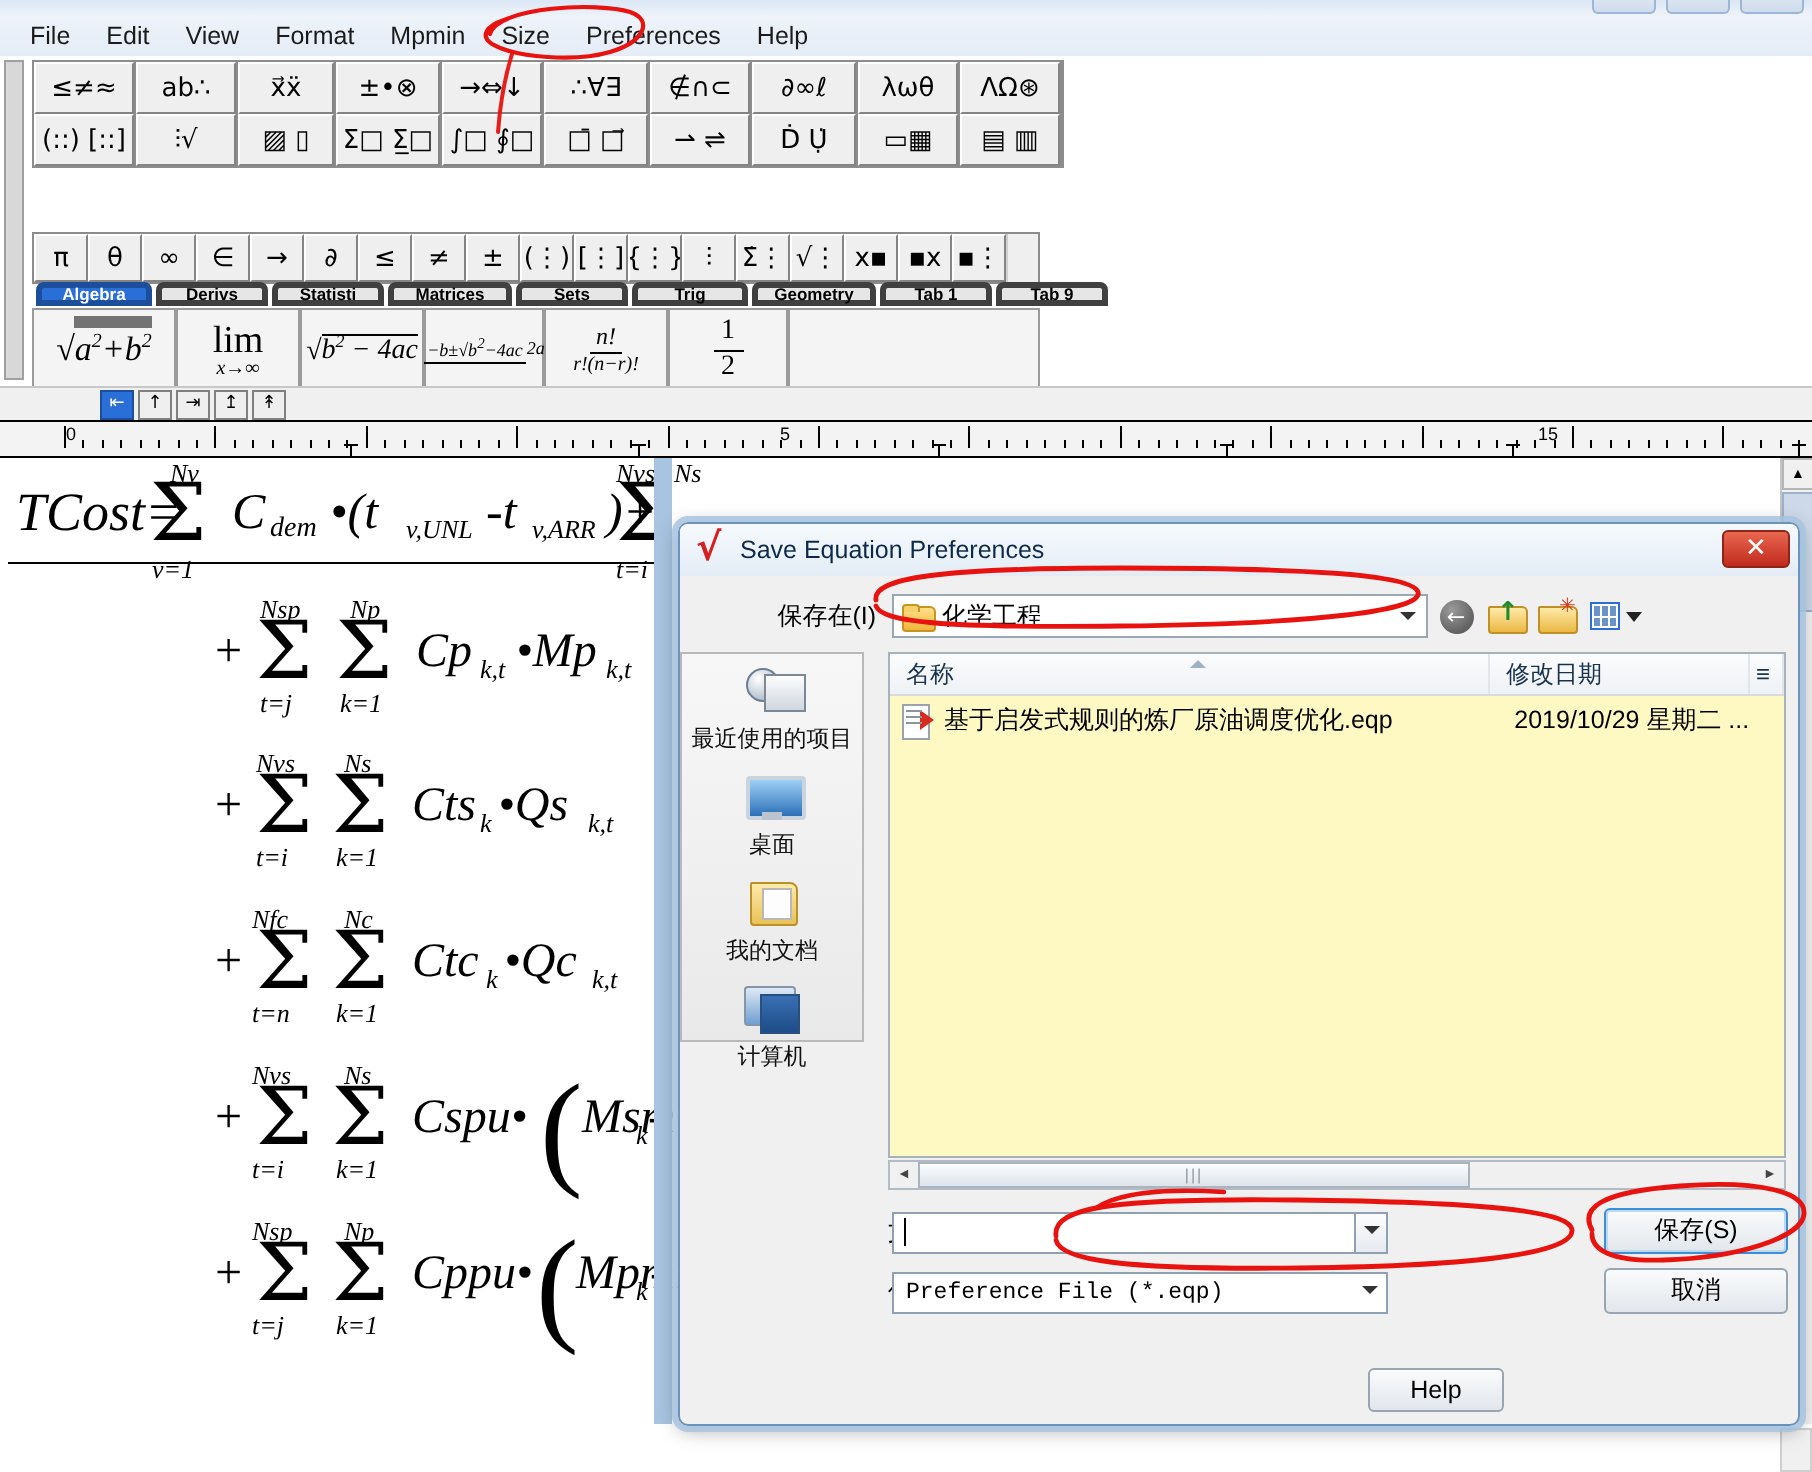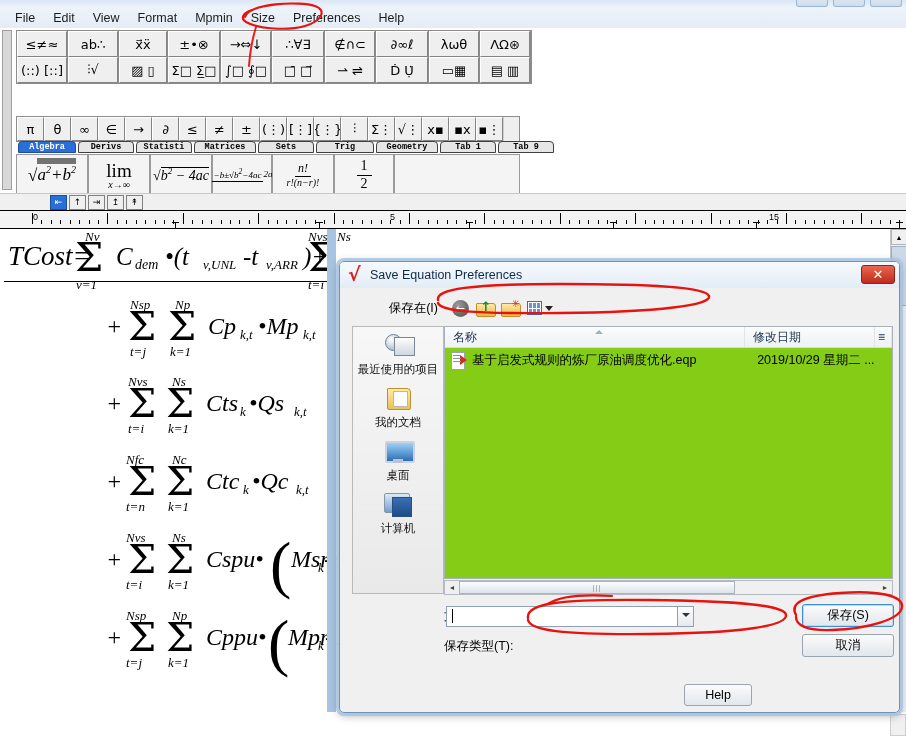--- a/index.html
+++ b/index.html
@@ -60,24 +60,24 @@
     font-family: "DejaVu Sans", sans-serif;
     font-size: 11px; color: #000;
     overflow: hidden; white-space: nowrap;
   }
   .pal-btn.big { height: 26px; }
   .pal-btn.sm { height: 24px; }
 
   .tabs-row { display: flex; gap: 2px; padding-left: 2px; }
   .tabstrip-tab {
     height: 12px; min-width: 56px;
-    border: 1px solid #404040;
+    border: 3px solid #404040;
     border-radius: 4px 4px 0 0;
     background: #e6e6e6;
-    font-family: Liberation Mono, monospace;
+    font-family: Liberation Sans, sans-serif;
     font-size: 8.5px; font-weight: bold;
     display: flex; align-items: center; justify-content: center;
     color: #000;
   }
   .tabstrip-tab.active { background: #2a6fd8; color: #fff; border-color: #1b4f9c; }
 
   .tmpl-row { display: flex; }
   .tmpl-cell {
     border: 1px solid #9a9a9a; background: #f4f4f4;
     display: flex; align-items: center; justify-content: center;
@@ -263,21 +263,21 @@
     display:grid;grid-template-columns:1fr 1fr 1fr;grid-template-rows:1fr 1fr;
     gap:1px; padding:1px;
   }
   .ico-views i { background:#6a93c9; }
   .views-caret {
     width:0;height:0;border-left:4px solid transparent;border-right:4px solid transparent;
     border-top:5px solid #222; margin-left:3px;
   }
 
   .places {
-    position: absolute; left: 12px; top: 38px; width: 92px; height: 268px;
+    position: absolute; left: 0; top: 38px; width: 92px; height: 195px;
     background: linear-gradient(#f7f7f7,#e9e9e9);
     border: 1px solid #b9b9b9;
   }
   .place {
     height: 53px; display:flex; flex-direction:column; align-items:center;
     justify-content:center; gap:2px; padding-top:2px;
   }
   .place-ico { width: 34px; height: 28px; position: relative; }
   .place-lbl { font-size: 11.5px; color:#111; font-family:"Liberation Sans", sans-serif; }
 
@@ -288,21 +288,21 @@
   .pi-desktop::after{content:"";position:absolute;left:12px;top:21px;width:10px;height:4px;background:#b9c4cf;}
   .pi-docs::before{content:"";position:absolute;left:6px;top:3px;width:22px;height:20px;background:linear-gradient(#ffeaa9,#e9c257);border:1px solid #bb9228;border-radius:1px 4px 2px 2px;}
   .pi-docs::after{content:"";position:absolute;left:12px;top:6px;width:13px;height:14px;background:#fdfdfd;border:1px solid #b8b8b8;}
   .pi-computer::before{content:"";position:absolute;left:3px;top:2px;width:24px;height:18px;background:linear-gradient(#dfe9f5,#6f9fd0);border:1px solid #8496a8;border-radius:2px;}
   .pi-computer::after{content:"";position:absolute;left:11px;top:6px;width:18px;height:18px;background:linear-gradient(#3a6fb5,#1d4c86);border:1px solid #274f80;}
   .pi-network::before{content:"";position:absolute;left:2px;top:3px;width:17px;height:17px;border-radius:50%;background:radial-gradient(circle at 35% 30%,#a8e08a,#2b7f3f);border:1px solid #256b34;}
   .pi-network::after{content:"";position:absolute;left:13px;top:6px;width:18px;height:17px;background:linear-gradient(#5e90c9,#1d4c86);border:1px solid #274f80;}
 
   .filelist {
     position: absolute; left: 104px; top: 38px; width: 449px; height: 253px;
-    background: #84cc16; border: 1px solid #a7b2bd;
+    background: #fef9c3; border: 1px solid #a7b2bd;
   }
   .fl-head {
     display:flex; height: 21px; background: linear-gradient(#fbfcfd,#eef1f5);
     border-bottom: 1px solid #d6dbe1;
   }
   .fl-col {
     display:flex; align-items:center; padding-left:8px;
     font-size:12px; color:#17334d; border-right:1px solid #e2e6eb; position:relative;
   }
   .fl-col.c1 { width: 300px; }
@@ -772,20 +772,25 @@
     <div class="dlg-title">
       <div class="dlg-logo"></div>
       <div class="dlg-title-text">Save Equation Preferences</div>
       <div class="dlg-close">✕</div>
     </div>
 
     <div class="dlg-body">
 
       <div class="row-saveIn">
         <div class="lbl-saveIn">保存在(I)</div>
+        <div class="combo-saveIn">
+          <span class="folder-ico"></span>
+          <span style="font-size:12.5px;">化学工程</span>
+          <span class="combo-arrow"></span>
+        </div>
         <div class="nav-ico">
             <span class="ico-back">←</span>
           </div>
         <div class="nav-ico">
             <span class="ico-folderup"></span>
           </div>
         <div class="nav-ico">
             <span class="ico-foldernew"></span>
           </div>
         <div class="nav-ico" style="width:32px;">
@@ -800,26 +805,26 @@
           <span class="views-caret"></span>
         </div>
       </div>
 
       <div class="places" id="places">
           <div class="place">
             <div class="place-ico pi-recent"></div>
             <div class="place-lbl">最近使用的项目</div>
           </div>
           <div class="place">
+            <div class="place-ico pi-desktop"></div>
+            <div class="place-lbl">桌面</div>
+          </div>
+          <div class="place">
             <div class="place-ico pi-docs"></div>
             <div class="place-lbl">我的文档</div>
-          </div>
-          <div class="place">
-            <div class="place-ico pi-desktop"></div>
-            <div class="place-lbl">桌面</div>
           </div>
           <div class="place">
             <div class="place-ico pi-computer"></div>
             <div class="place-lbl">计算机</div>
           </div>
         </div>
 
       <div class="filelist">
         <div class="fl-head">
           <div class="fl-col c1">
@@ -857,20 +862,24 @@
           <span class="caret"></span>
           <span style="font-size:12.5px;"></span>
         </div>
         <div class="fn-drop">
           <span class="combo-arrow" style="position:static;border-top-color:#333;"></span>
         </div>
       </div>
 
       <div class="row-ft">
         <div class="lbl-f">保存类型(T):</div>
+        <div class="ft-select">
+          <span>Preference File (*.eqp)</span>
+          <span class="combo-arrow" style="position:static;"></span>
+        </div>
       </div>
 
       <div class="btn default btn-save">保存(S)</div>
       <div class="btn btn-cancel">取消</div>
       <div class="btn btn-help">Help</div>
     </div>
   </div>
 
   <svg class="marker" width="906" height="736" style="left:0;top:0;">
 

